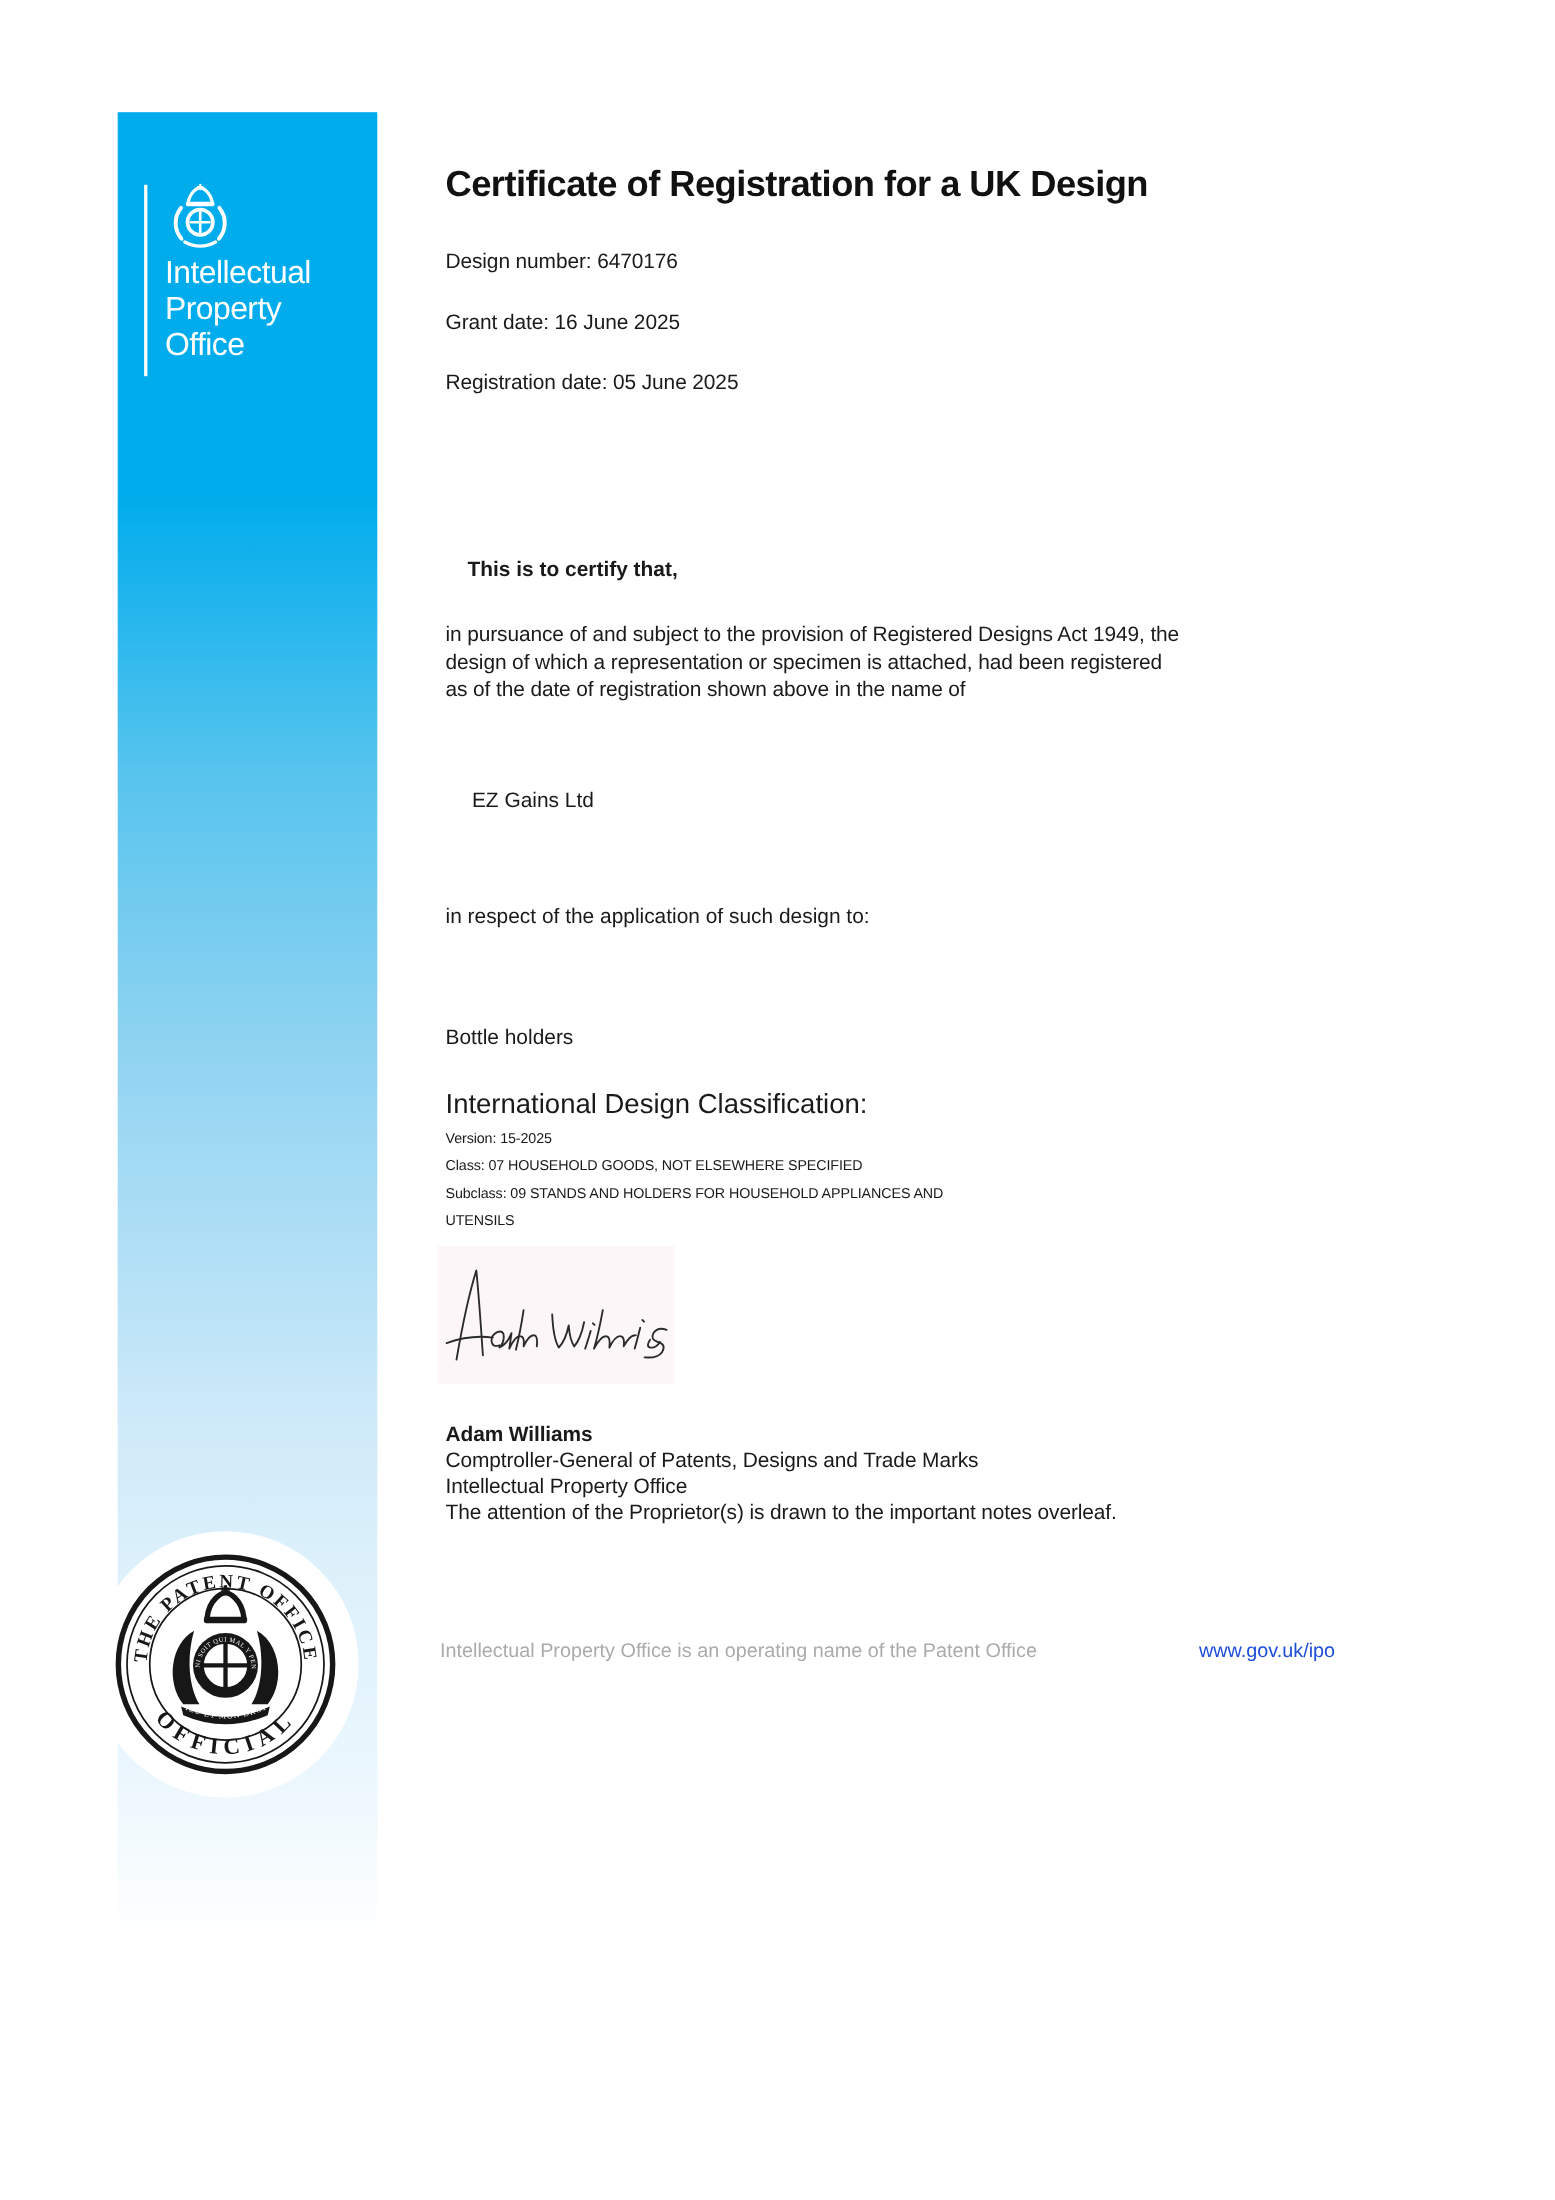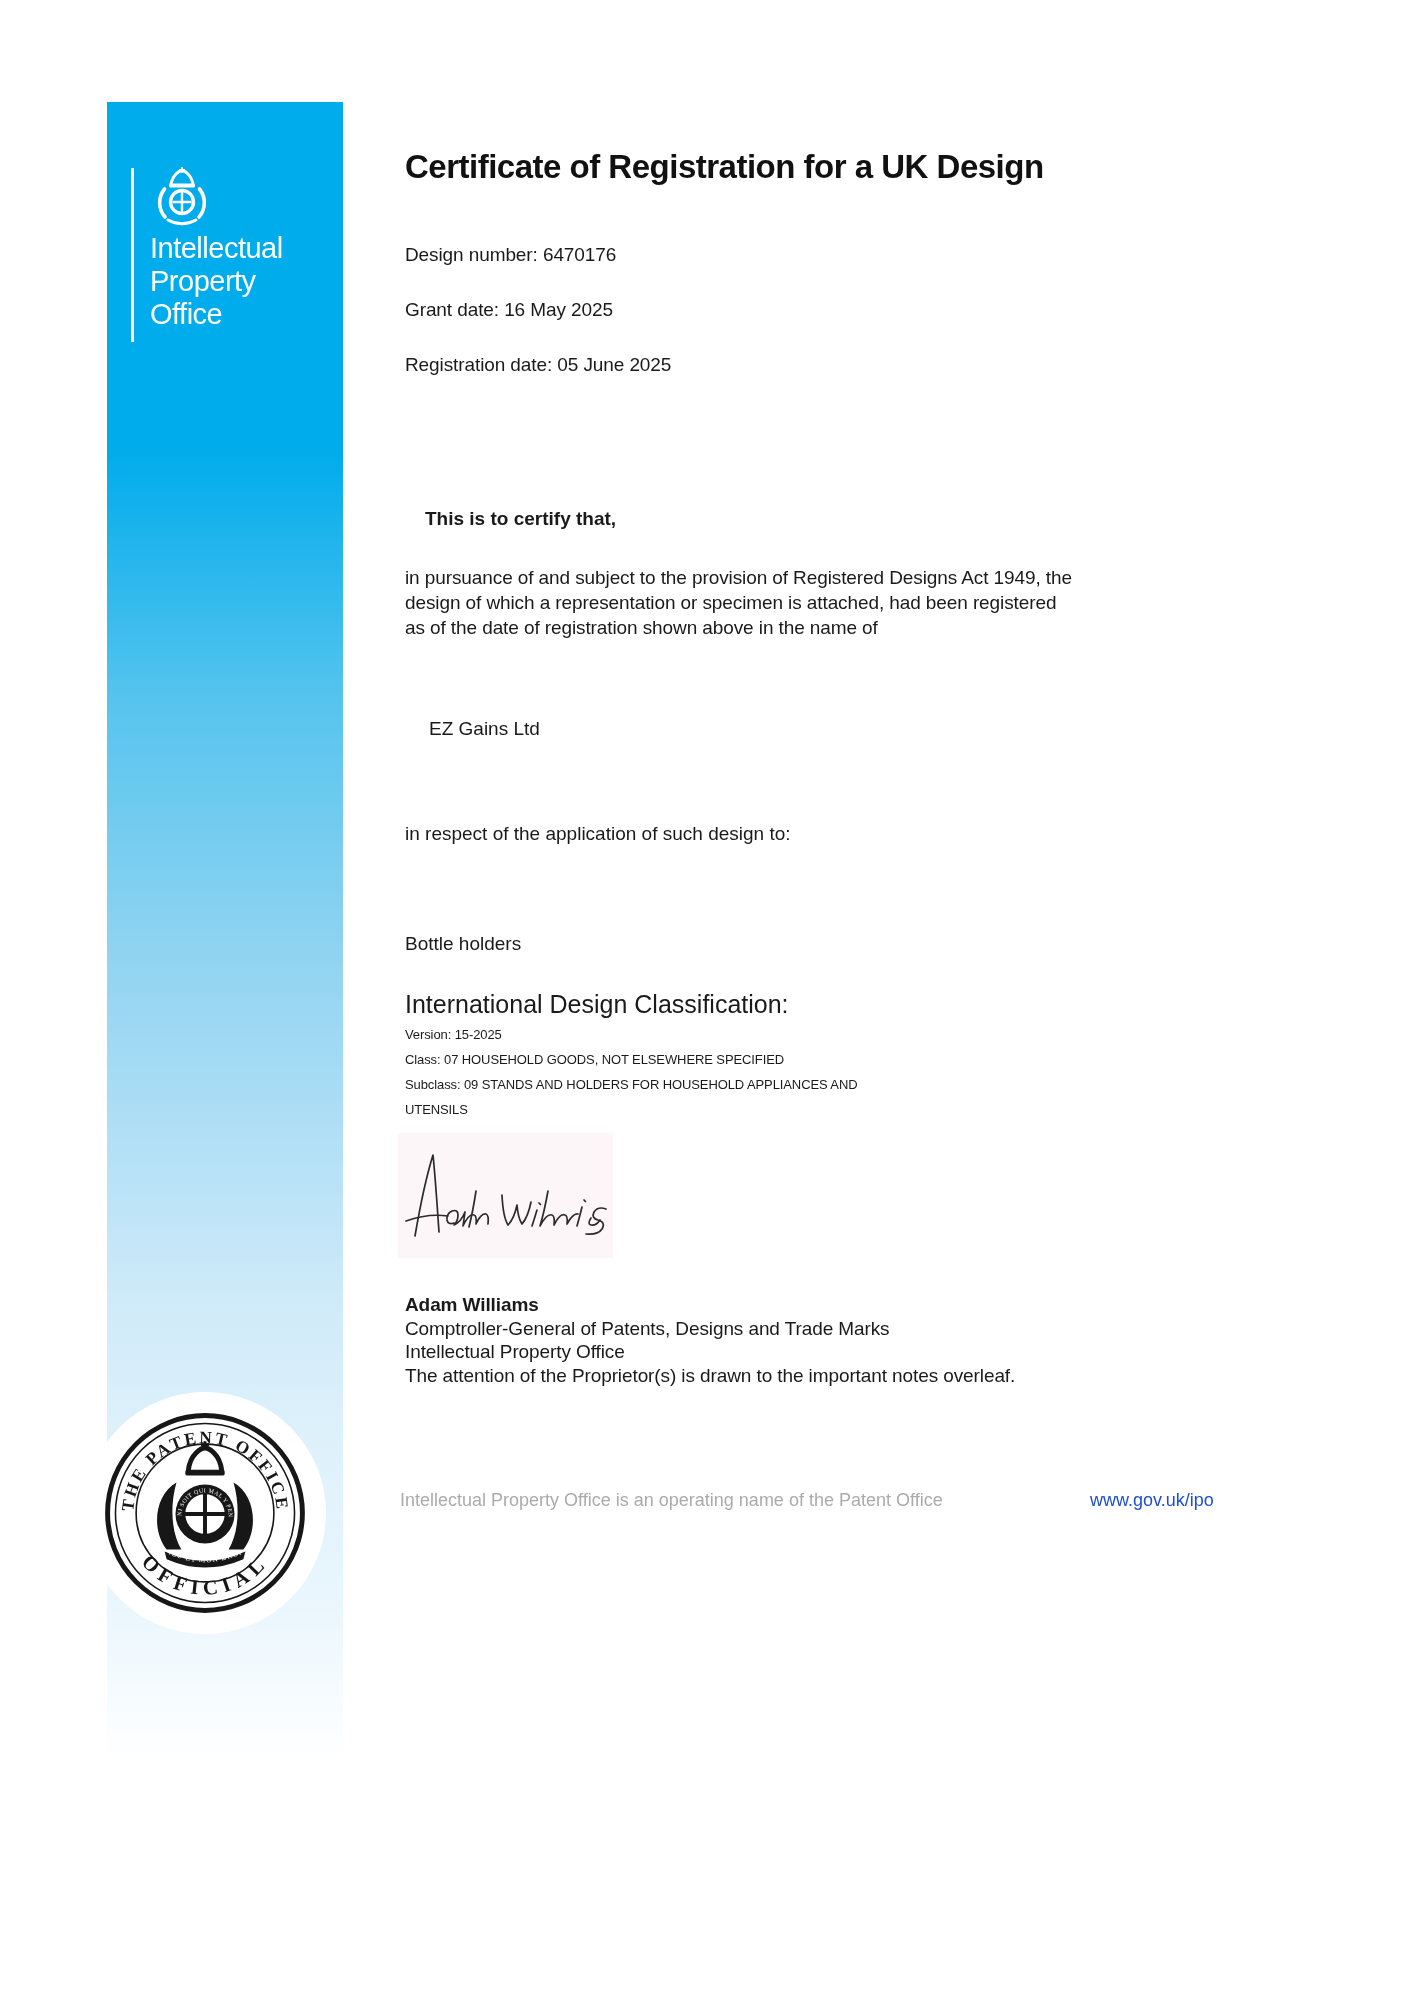--- a/index.html
+++ b/index.html
@@ -31,21 +31,21 @@
   #logo .logo-text{
     position:absolute;left:19px;top:66px;white-space:nowrap;
     color:#ffffff;font-size:29px;line-height:33px;letter-spacing:-0.5px;font-weight:400;
   }
   
   .abs{position:absolute;}
   #title{
     left:405px;top:148px;width:900px;
     font-size:33px;font-weight:bold;letter-spacing:-0.5px;color:#111111;
   }
-  .meta-line{left:405px;font-size:19px;letter-spacing:-0.1px;margin-top:16px;}
+  .meta-line{left:405px;font-size:19px;letter-spacing:-0.1px;}
   #meta-design{top:228px;} #meta-grant{top:283px;} #meta-reg{top:338px;}
   #certify{left:425px;top:508px;font-size:19px;font-weight:bold;}
   #paragraph{left:405px;top:565px;font-size:19px;line-height:25px;letter-spacing:-0.1px;}
   #proprietor{left:405px;top:718px;font-size:19px;margin-left:24px;}
   #respect{left:405px;top:823px;font-size:19px;}
   #product{left:405px;top:933px;font-size:19px;}
   #class-heading{left:405px;top:990px;font-size:25px;}
   #class-block{left:405px;top:1022px;font-size:13px;line-height:25px;letter-spacing:-0.1px;}
   #sig-box{
     left:398px;top:1133px;width:215px;height:125px;
@@ -90,21 +90,21 @@
   </div>
 
   <h1 id="title" class="abs" style="margin:0">Certificate of Registration for a UK Design</h1>
 
   <div id="meta-design" class="abs meta-line">
     <span>Design number:</span>
     <span>6470176</span>
   </div>
   <div id="meta-grant" class="abs meta-line">
     <span>Grant date:</span>
-    <span>16 May 2025</span>
+    <span>16 June 2025</span>
   </div>
   <div id="meta-reg" class="abs meta-line">
     <span>Registration date:</span>
     <span>05 June 2025</span>
   </div>
 
   <div id="certify" class="abs">This is to certify that,</div>
 
   <div id="paragraph" class="abs">
     <div>in pursuance of and subject to the provision of Registered Designs Act 1949, the</div>

